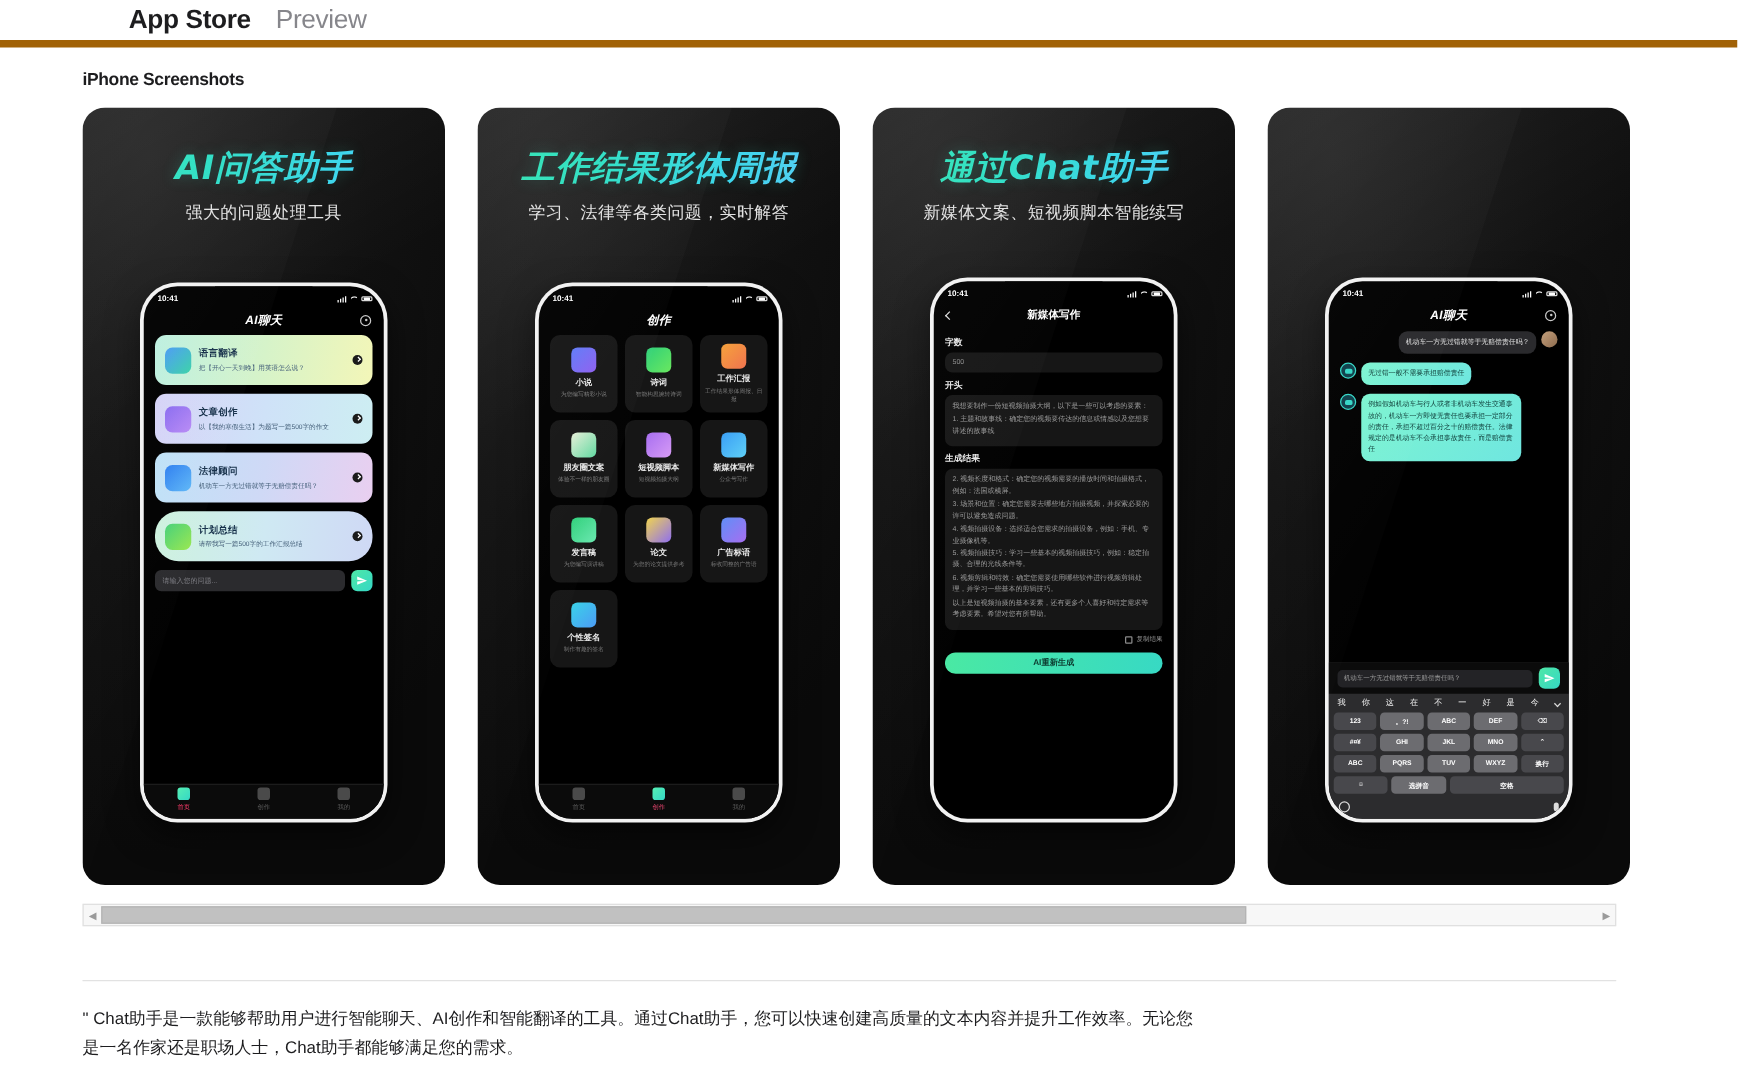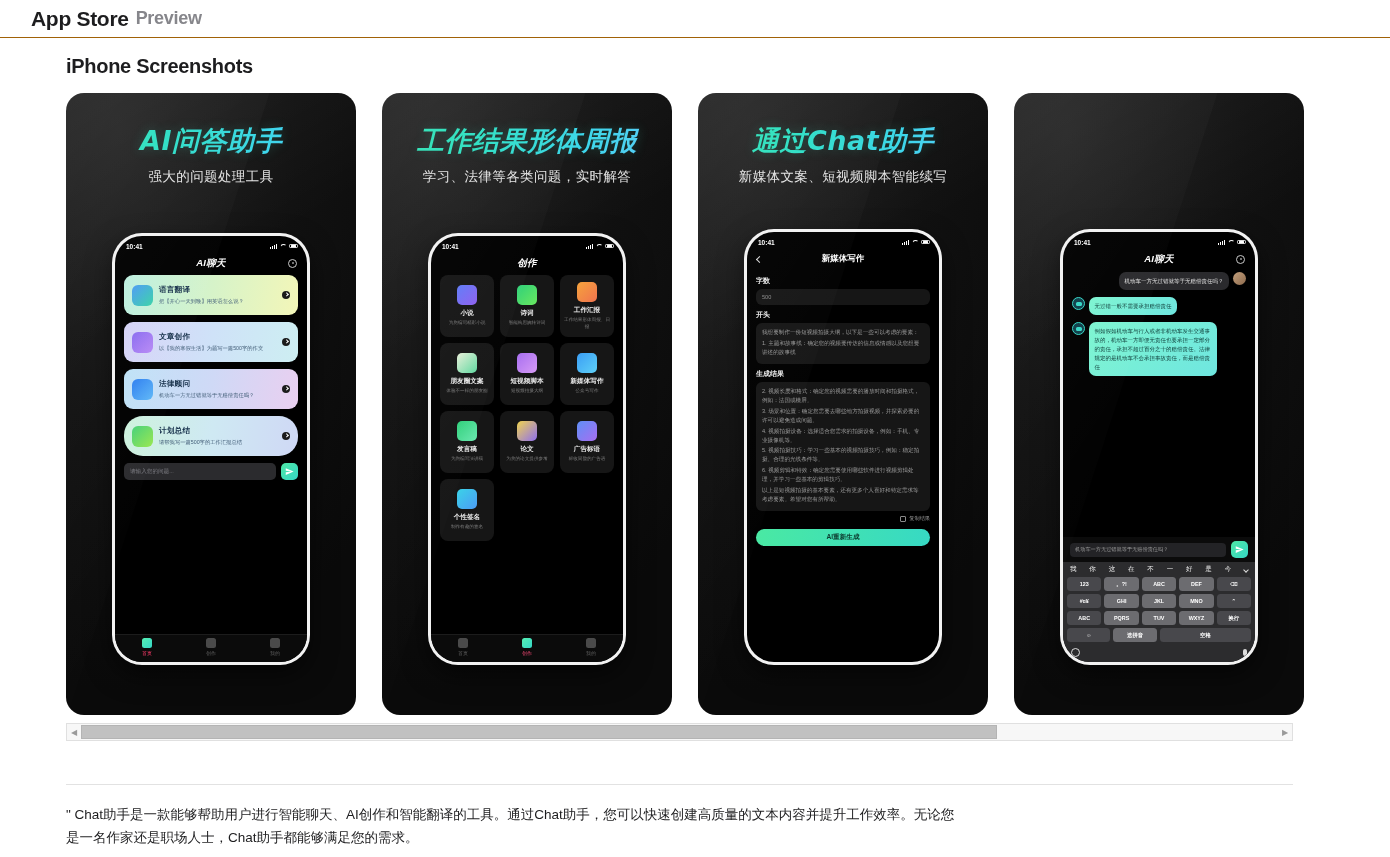--- a/index.html
+++ b/index.html
@@ -6,30 +6,30 @@
   html, body {
     width: 1390px; height: 857px;
     background: #ffffff;
     font-family: "Liberation Sans", "DejaVu Sans", sans-serif;
     overflow: hidden;
   }
   .page { position: relative; width: 1390px; height: 857px; background:#fff; }
 
   
   .topbar {
-    height: 38px; padding: 0 0 0 31px;
+    height: 38px; padding: 0 0 0 103px;
     display: flex; align-items: center;
-    border-bottom: 1px solid #a16207;
+    border-bottom: 6px solid #a16207;
   }
   .topbar .brand { font-size: 21px; font-weight: 700; color: #1d1d1f; letter-spacing: -0.3px; }
-  .topbar .sub { font-size: 18px; font-weight: 700; color: #86868b; margin-left: 7px; letter-spacing: -0.3px; }
+  .topbar .sub { font-size: 21px; font-weight: 400; color: #86868b; margin-left: 20px; letter-spacing: -0.3px; }
 
   .section-title {
     padding: 17px 0 0 66px;
-    font-size: 20px; font-weight: 700; color: #1d1d1f; letter-spacing: -0.3px;
+    font-size: 14px; font-weight: 700; color: #1d1d1f; letter-spacing: -0.3px;
   }
 
   
   .shots-wrap { position: relative; margin-top: 15px; padding-left: 66px; }
   .shots { display: flex; gap: 26px; }
 
   .shot {
     width: 290px; height: 622px;
     border-radius: 18px;
     background:

